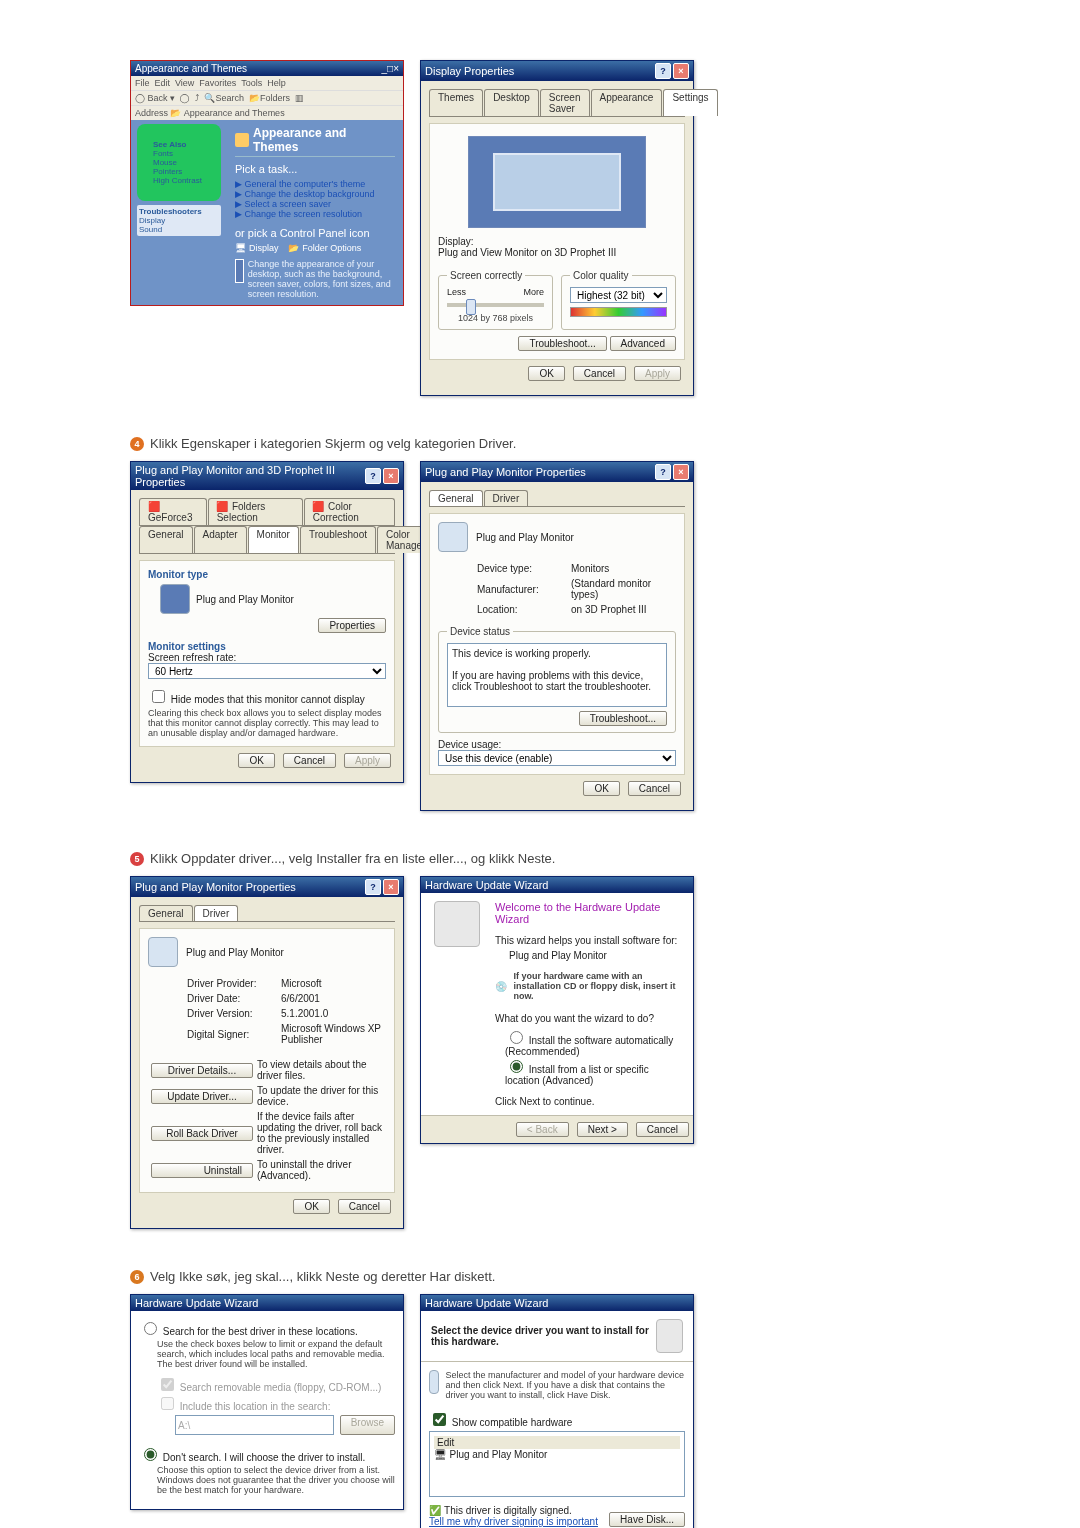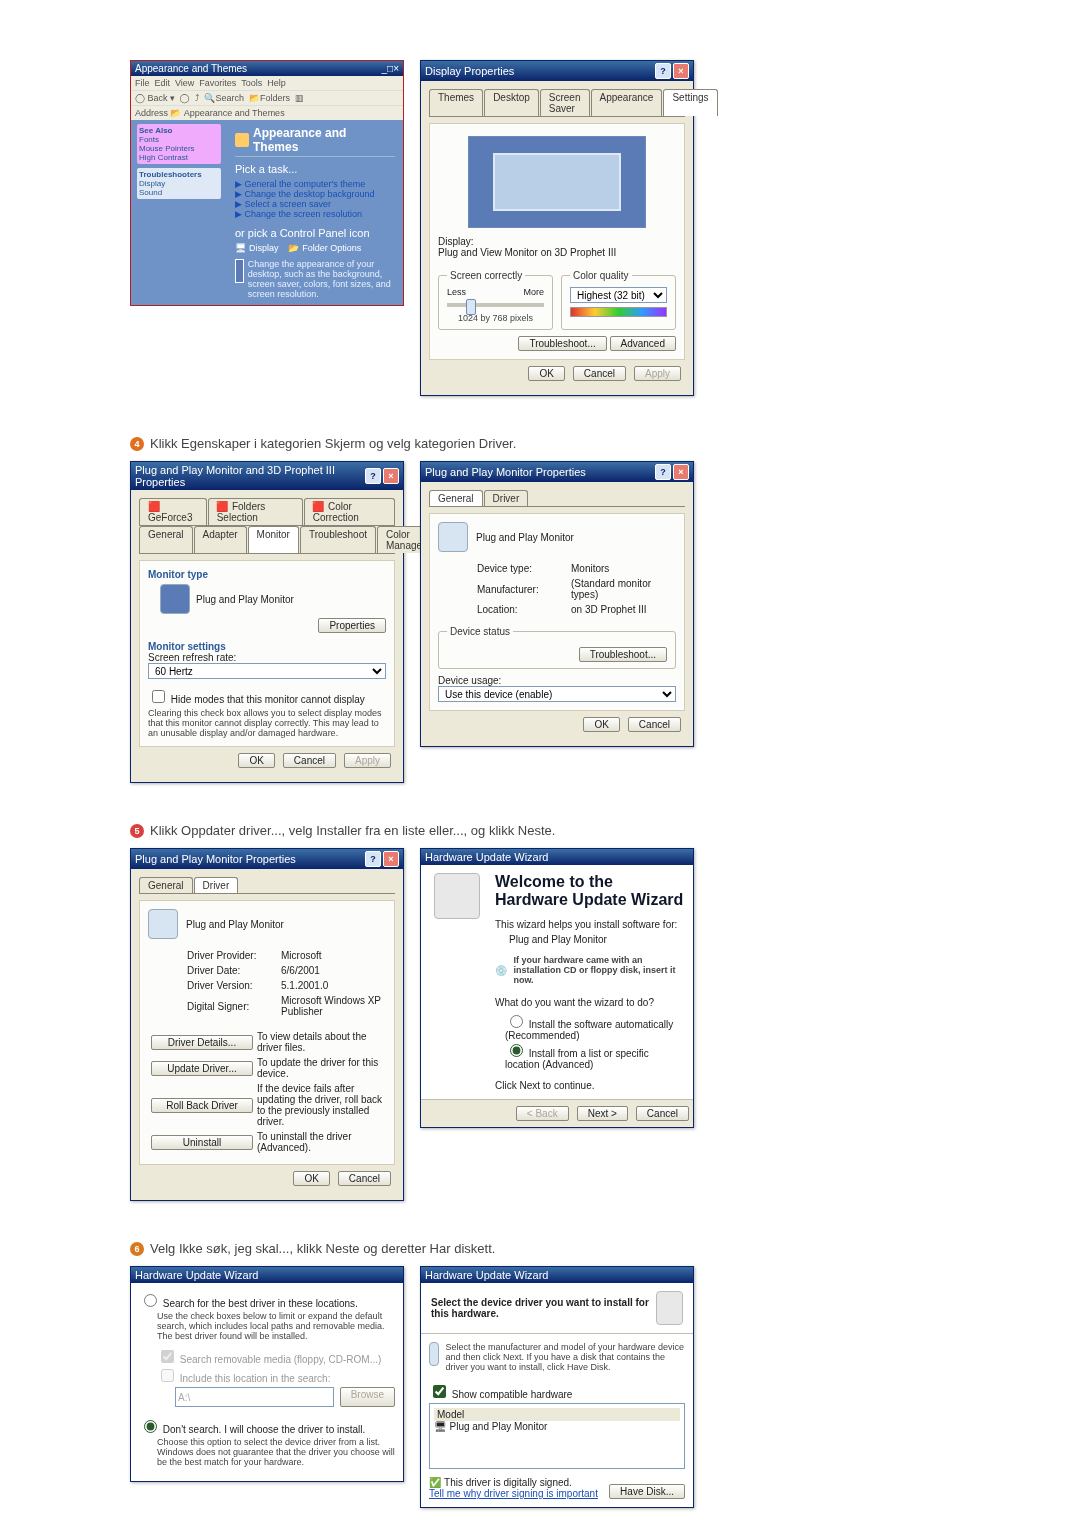--- a/index.html
+++ b/index.html
@@ -54,21 +54,21 @@
   <div class="explorer w-half">
     <div class="exp-title">
       <span>Appearance and Themes</span>
       <span class="ctl"><span>_</span><span>□</span><span class="x">×</span></span>
     </div>
     <div style="background:#efece0;padding:2px 4px;font-size:9px;color:#555">File&nbsp; Edit&nbsp; View&nbsp; Favorites&nbsp; Tools&nbsp; Help</div>
     <div style="background:#efece0;padding:2px 4px;font-size:9px;color:#555;border-top:1px solid #ddd">◯ Back ▾&nbsp; ◯&nbsp; ⤴&nbsp; 🔍Search&nbsp; 📂Folders&nbsp; ▥</div>
     <div style="background:#efece0;padding:2px 4px;font-size:9px;color:#555;border-top:1px solid #ddd">Address 📂 Appearance and Themes</div>
     <div style="display:flex">
       <div style="width:84px;background:#6f93c7;padding:4px 6px;color:#fff;font-size:8px">
-        <div style="background:#f0abfc;color:#2a5a9a;padding:2px;border-radius:2px;margin-bottom:4px"><b>See Also</b><br>Fonts<br>Mouse Pointers<br>High Contrast</div>
+        <div style="background:#22c55e;color:#2a5a9a;padding:16px;border-radius:8px;margin-bottom:4px"><b>See Also</b><br>Fonts<br>Mouse Pointers<br>High Contrast</div>
         <div style="background:#dfe8f5;color:#2a5a9a;padding:2px;border-radius:2px"><b>Troubleshooters</b><br>Display<br>Sound</div>
       </div>
       <div class="exp-side" style="flex:1">
         <div style="font-size:12px;font-weight:bold;color:#fff;border-bottom:1px solid #9bc;padding-bottom:2px;display:flex;align-items:center;gap:4px">
                 <span style="width:14px;height:14px;background:#fc6;border-radius:2px;display:inline-block"></span>
                 <span>Appearance and Themes</span>
               </div>
         <div style="margin:6px 0 4px 0;font-size:11px">Pick a task...</div>
         <div class="xp-link">▶ <span>General the computer's theme</span></div>
         <div class="xp-link">▶ <span>Change the desktop background</span></div>
@@ -218,20 +218,24 @@
                     <td>(Standard monitor types)</td>
                   </tr>
           <tr>
                     <td>Location:</td>
                     <td>on 3D Prophet III</td>
                   </tr>
         </tbody>
               </table>
         <fieldset>
                 <legend>Device status</legend>
+          <div class="list" style="height:54px">
+            <div>This device is working properly.</div><br>
+            <div>If you are having problems with this device, click Troubleshoot to start the troubleshooter.</div>
+          </div>
           <div class="ta-right" style="margin-top:4px"><span class="btn">Troubleshoot...</span></div>
         </fieldset>
         <div>Device usage:</div>
         <select class="sel" style="width:100%"><option>Use this device (enable)</option></select>
       </div>
       <div class="hr-btns">
               <span class="btn">OK</span>
               <span class="btn">Cancel</span>
             </div>
     </div>
@@ -291,21 +295,21 @@
                   </tr>
           <tr>
                     <td><span class="btn" style="width:80px;text-align:center">Update Driver...</span></td>
                     <td>To update the driver for this device.</td>
                   </tr>
           <tr>
                     <td><span class="btn" style="width:80px;text-align:center">Roll Back Driver</span></td>
                     <td>If the device fails after updating the driver, roll back to the previously installed driver.</td>
                   </tr>
           <tr>
-                    <td><span class="btn" style="width:80px;text-align:center">Uninstall</span></td>
+                    <td><span class="btn" style="width:80px;text-align:right">Uninstall</span></td>
                     <td>To uninstall the driver (Advanced).</td>
                   </tr>
         </tbody>
               </table>
       </div>
       <div class="hr-btns">
               <span class="btn">OK</span>
               <span class="btn">Cancel</span>
             </div>
     </div>
@@ -313,21 +317,21 @@
 
   <div class="win w-half">
     <div class="tb">
             <span>Hardware Update Wizard</span>
           </div>
     <div class="body" style="background:#fff;display:flex;gap:10px">
       <div style="width:56px;display:flex;align-items:flex-start;justify-content:center">
               <span style="width:44px;height:44px;background:#e8e8e8;border:1px solid #bbb;border-radius:4px;display:inline-block"></span>
             </div>
       <div style="flex:1">
-        <div style="font-size:16px;font-weight:bold;color:#0f172a">Welcome to the Hardware Update Wizard</div>
+        <div style="font-size:11px;font-weight:normal;color:#a21caf">Welcome to the Hardware Update Wizard</div>
         <div style="margin-top:10px">This wizard helps you install software for:</div>
         <div style="margin:4px 0 10px 14px">Plug and Play Monitor</div>
         <div style="display:flex;gap:6px;align-items:center">
                 <span>💿</span>
                 <b class="small">If your hardware came with an installation CD or floppy disk, insert it now.</b>
               </div>
         <div style="margin-top:12px">What do you want the wizard to do?</div>
         <div style="margin:4px 0 0 10px"><input type="radio" class="radio" style=""> <span>Install the software automatically (Recommended)</span></div>
         <div style="margin:0 0 10px 10px"><input type="radio" class="radio" checked="" style=""> <span>Install from a list or specific location (Advanced)</span></div>
         <div>Click Next to continue.</div>
@@ -375,21 +379,21 @@
       <b>Select the device driver you want to install for this hardware.</b>
       <span style="width:32px;height:32px;background:#e8e8e8;border:1px solid #bbb;border-radius:4px;display:inline-block"></span>
     </div>
     <div class="body" style="background:#fff">
       <div style="display:flex;gap:6px">
               <span class="icon" style="width:22px;height:22px"></span>
               <span class="small">Select the manufacturer and model of your hardware device and then click Next. If you have a disk that contains the driver you want to install, click Have Disk.</span>
             </div>
       <div style="margin-top:10px"><input type="checkbox" checked="" class="chk" style=""> <span>Show compatible hardware</span></div>
       <div class="list" style="margin-top:2px;height:56px">
-        <div style="background:#ece9d8;padding:1px 3px">Model</div>
+        <div style="background:#ece9d8;padding:1px 3px">Edit</div>
         <div>🖥 <span>Plug and Play Monitor</span></div>
       </div>
       <div style="display:flex;justify-content:space-between;align-items:flex-end;margin-top:8px">
         <div>
           <div>✅ <span>This driver is digitally signed.</span></div>
           <div class="blue-link">Tell me why driver signing is important</div>
         </div>
         <span class="btn">Have Disk...</span>
       </div>
     </div>

